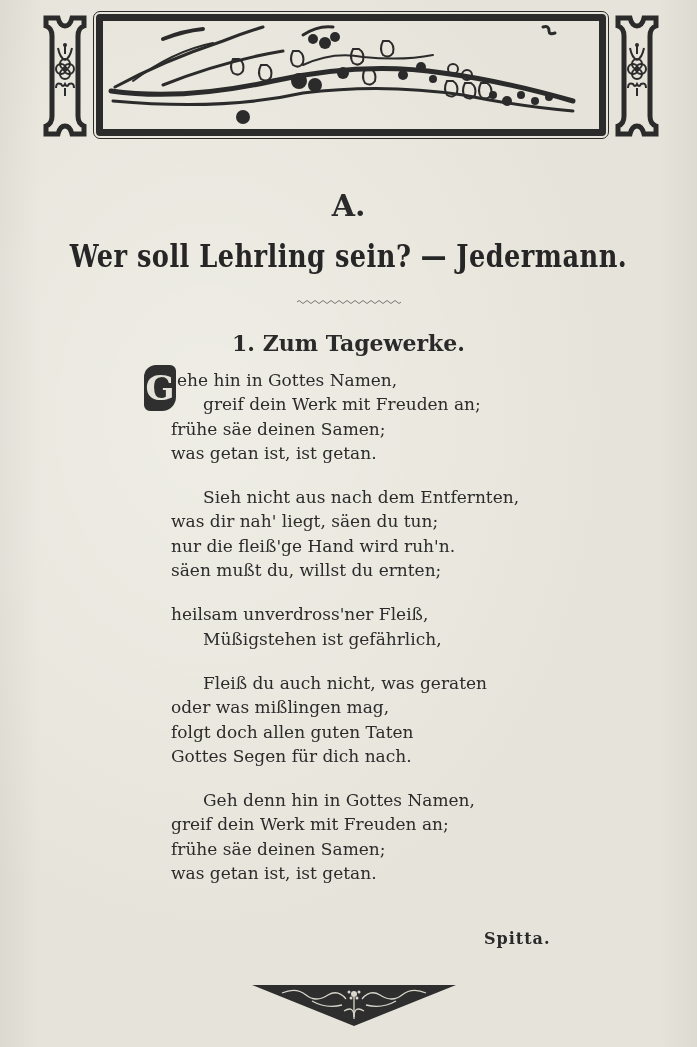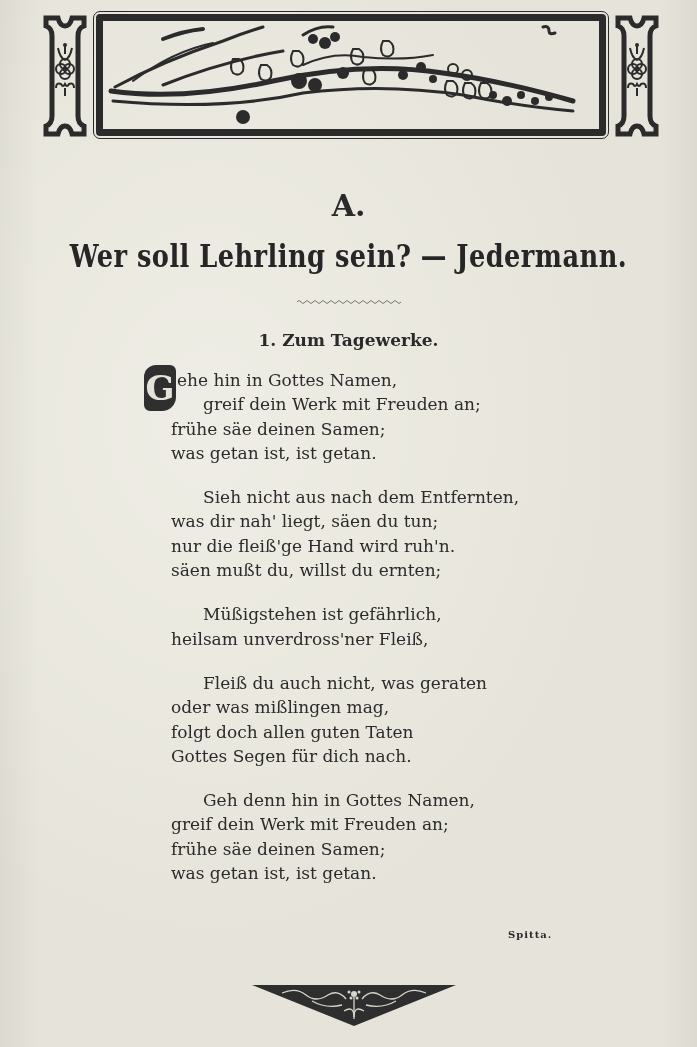--- a/index.html
+++ b/index.html
@@ -37,40 +37,40 @@
       position: absolute; left: 0; right: 0; top: 238px;
       text-align: center; font-family: "DejaVu Serif", serif;
       font-size: 31px; font-weight: bold; letter-spacing: 0.5px;
       color: #262626; font-stretch: condensed;
       transform: scaleX(0.92);
     }
     .title-rule { position: absolute; left: 297px; top: 299px; width: 106px; height: 6px; }
 
     .poem-title {
       position: absolute; left: 0; right: 0; top: 330px;
-      text-align: center; font-size: 17px; font-weight: bold; color: #2a2a2a;
+      text-align: center; font-size: 22px; font-weight: bold; color: #2a2a2a;
     }
     .poem {
       position: absolute; left: 171px; top: 368px; width: 400px;
       font-family: "DejaVu Serif", serif; font-size: 17px; line-height: 24.3px;
       color: #2b2b2b;
     }
     .stanza { margin-bottom: 20px; }
     .line { white-space: nowrap; height: 24.3px; }
     .indent { padding-left: 32px; }
     .dropcap-line { position: relative; }
     .dropcap {
       position: absolute; left: -27px; top: -3px; width: 32px; height: 46px;
       background: #2f2f2f; color: #e5e3d9; border-radius: 12px 6px 14px 6px;
       font-size: 34px; font-weight: bold; line-height: 46px; text-align: center;
       font-family: "DejaVu Serif", serif;
     }
     .author {
-      position: absolute; left: 508px; top: 929px;
-      font-size: 10px; letter-spacing: 1px; color: #2a2a2a; font-weight: bold;
+      position: absolute; left: 484px; top: 929px;
+      font-size: 16px; letter-spacing: 1px; color: #2a2a2a; font-weight: bold;
     }
     .footer-ornament { position: absolute; left: 252px; top: 983px; width: 204px; height: 44px; }
   </style>
 </head>
 <body>
 
 <div class="page">
 
   <div class="header-band">
     <div class="side-panel left">
@@ -170,22 +170,22 @@
     </div>
 
     <div class="stanza">
       <div class="line indent">Sieh nicht aus nach dem Entfernten,</div>
       <div class="line">was dir nah' liegt, säen du tun;</div>
       <div class="line">nur die fleiß'ge Hand wird ruh'n.</div>
       <div class="line">säen mußt du, willst du ernten;</div>
     </div>
 
     <div class="stanza">
+      <div class="line">heilsam unverdross'ner Fleiß,</div>
       <div class="line indent">Müßigstehen ist gefährlich,</div>
-      <div class="line">heilsam unverdross'ner Fleiß,</div>
     </div>
 
     <div class="stanza">
       <div class="line indent">Fleiß du auch nicht, was geraten</div>
       <div class="line">oder was mißlingen mag,</div>
       <div class="line">folgt doch allen guten Taten</div>
       <div class="line">Gottes Segen für dich nach.</div>
     </div>
 
     <div class="stanza">

